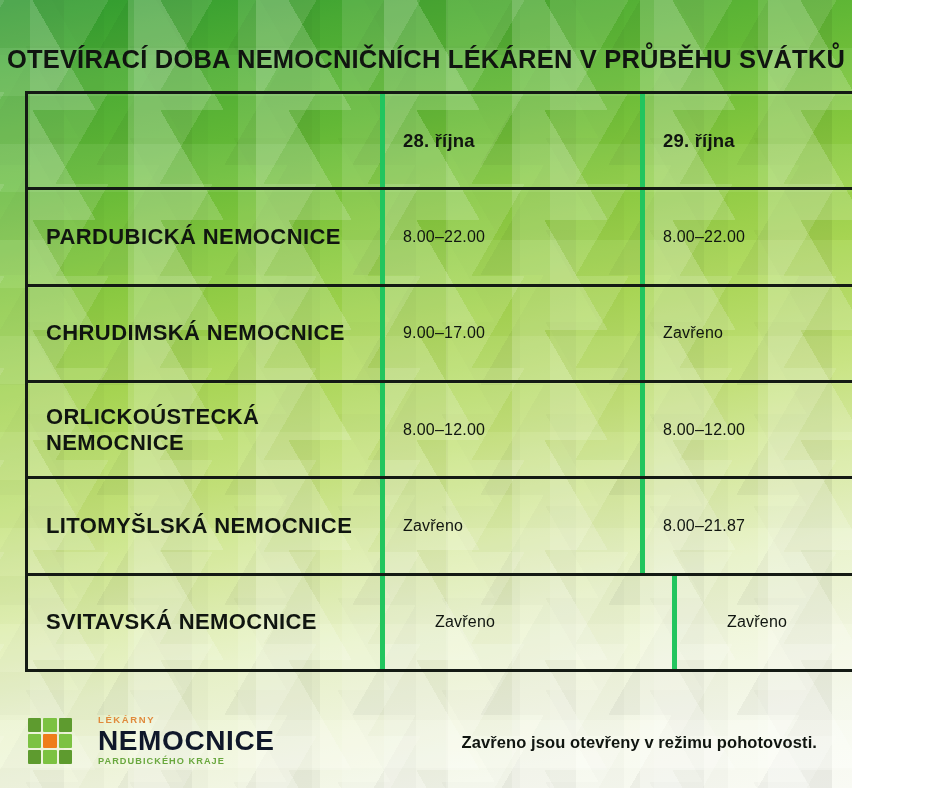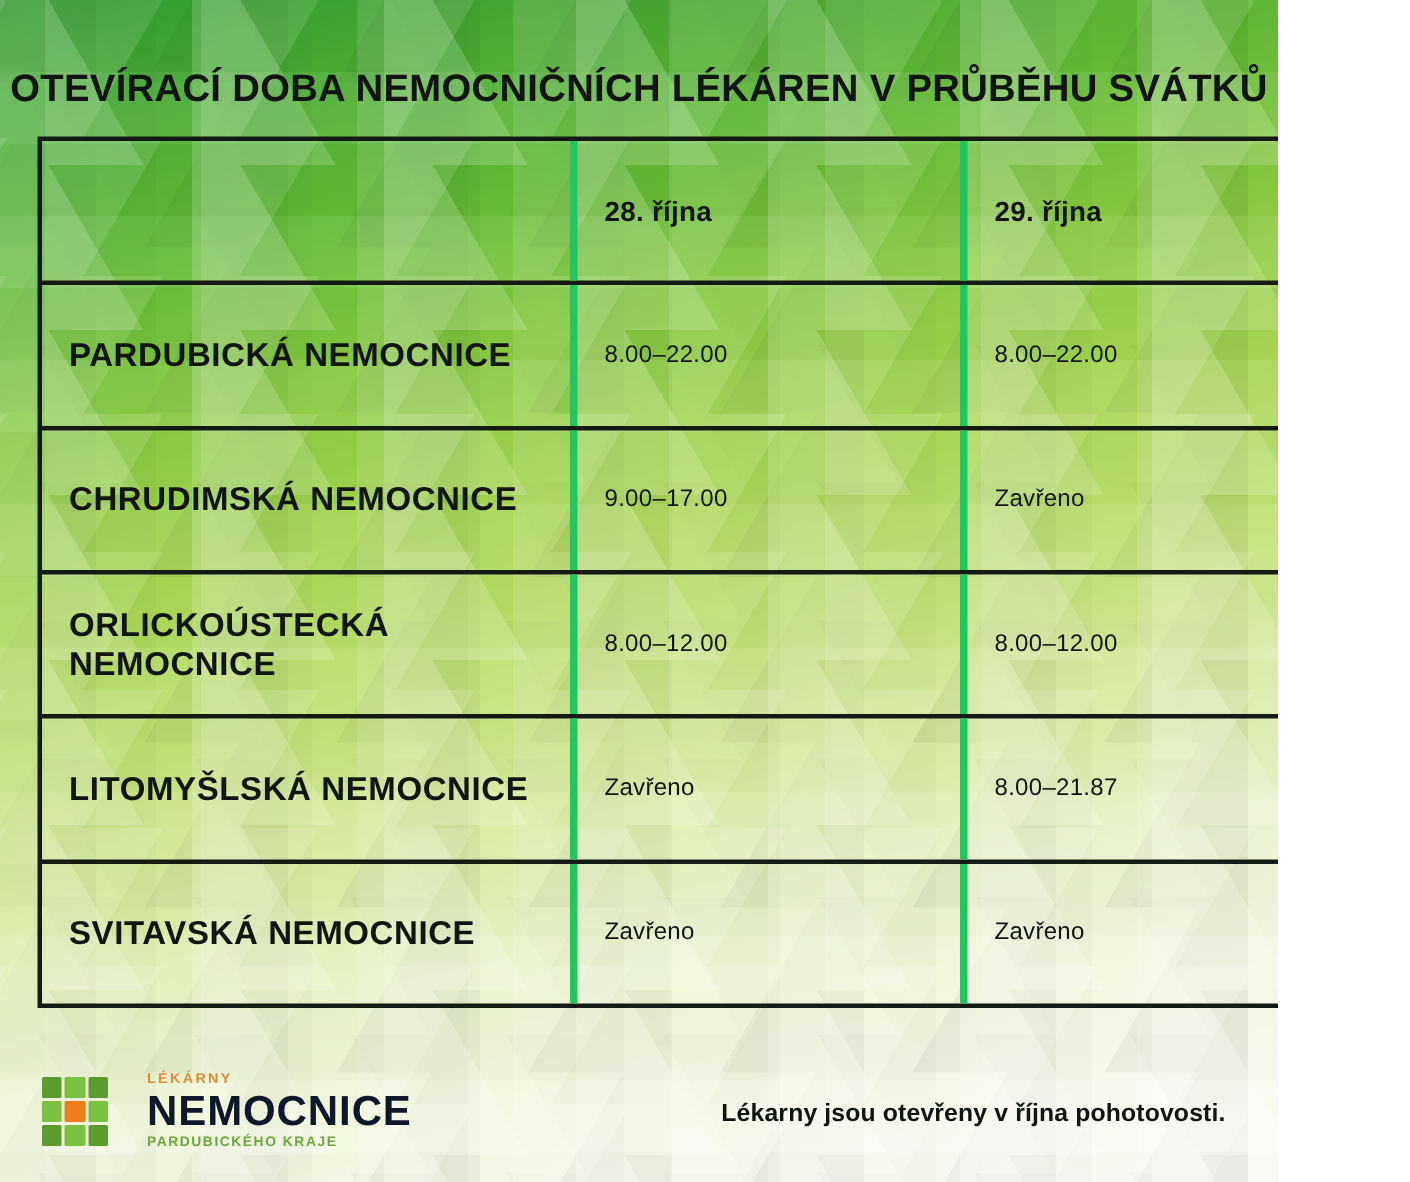--- a/index.html
+++ b/index.html
@@ -101,20 +101,21 @@
     flex-direction: column;
   }
   .table-row {
     display: flex;
     flex: 1 1 0;
     min-height: 0;
     border-bottom: 3px solid #141a14;
   }
   .table-row:last-child {
     border-bottom: none;
+    gap: 32px;
   }
   .cell {
     box-sizing: border-box;
     display: flex;
     align-items: center;
     border-right: 5px solid #22c55e;
     padding: 0 18px;
     overflow: hidden;
   }
   .cell:last-child {
@@ -285,17 +286,17 @@
         <span class="lm-edge"></span>
         <span class="lm-corner"></span>
       </div>
       <div class="logo-text">
         <div class="logo-l1">LÉKÁRNY</div>
         <div class="logo-l2">NEMOCNICE</div>
         <div class="logo-l3">PARDUBICKÉHO KRAJE</div>
       </div>
     </div>
 
-    <div class="footer-note">Lékarny jsou otevřeny v října pohotovosti.</div>
+    <div class="footer-note">Zavřeno jsou otevřeny v režimu pohotovosti.</div>
 
   </div>
 
 </div>
 
 </body></html>

